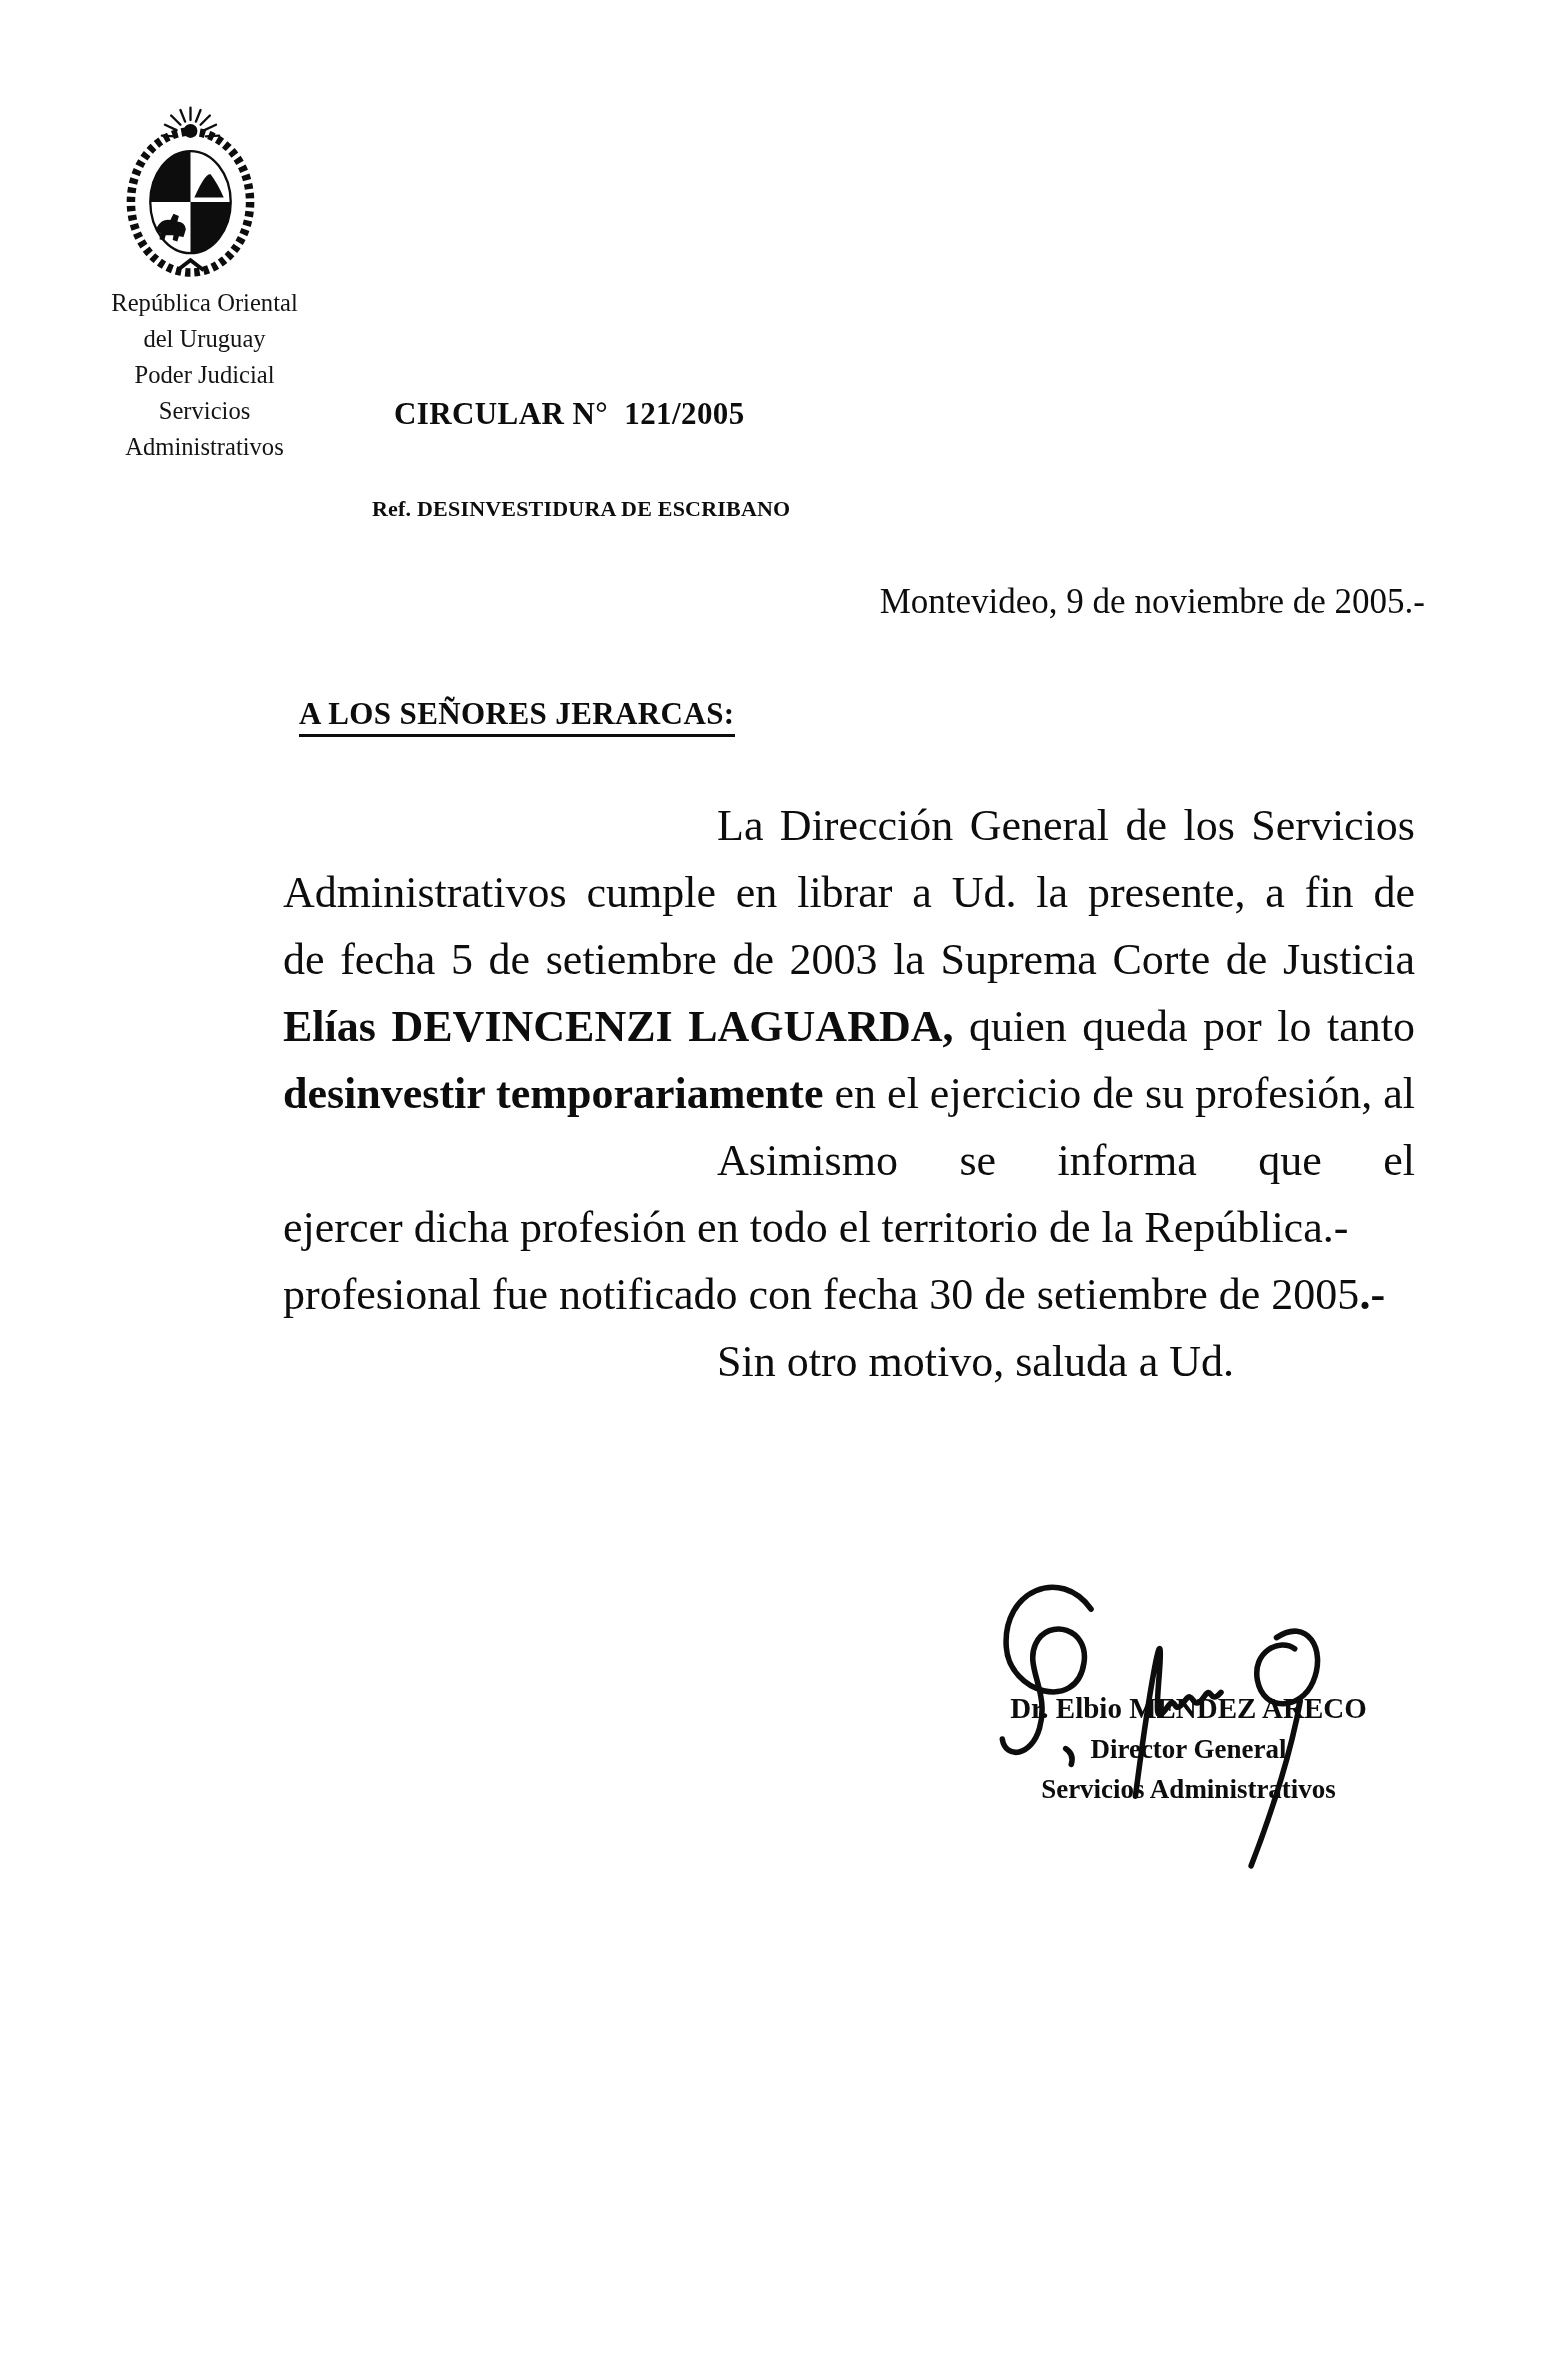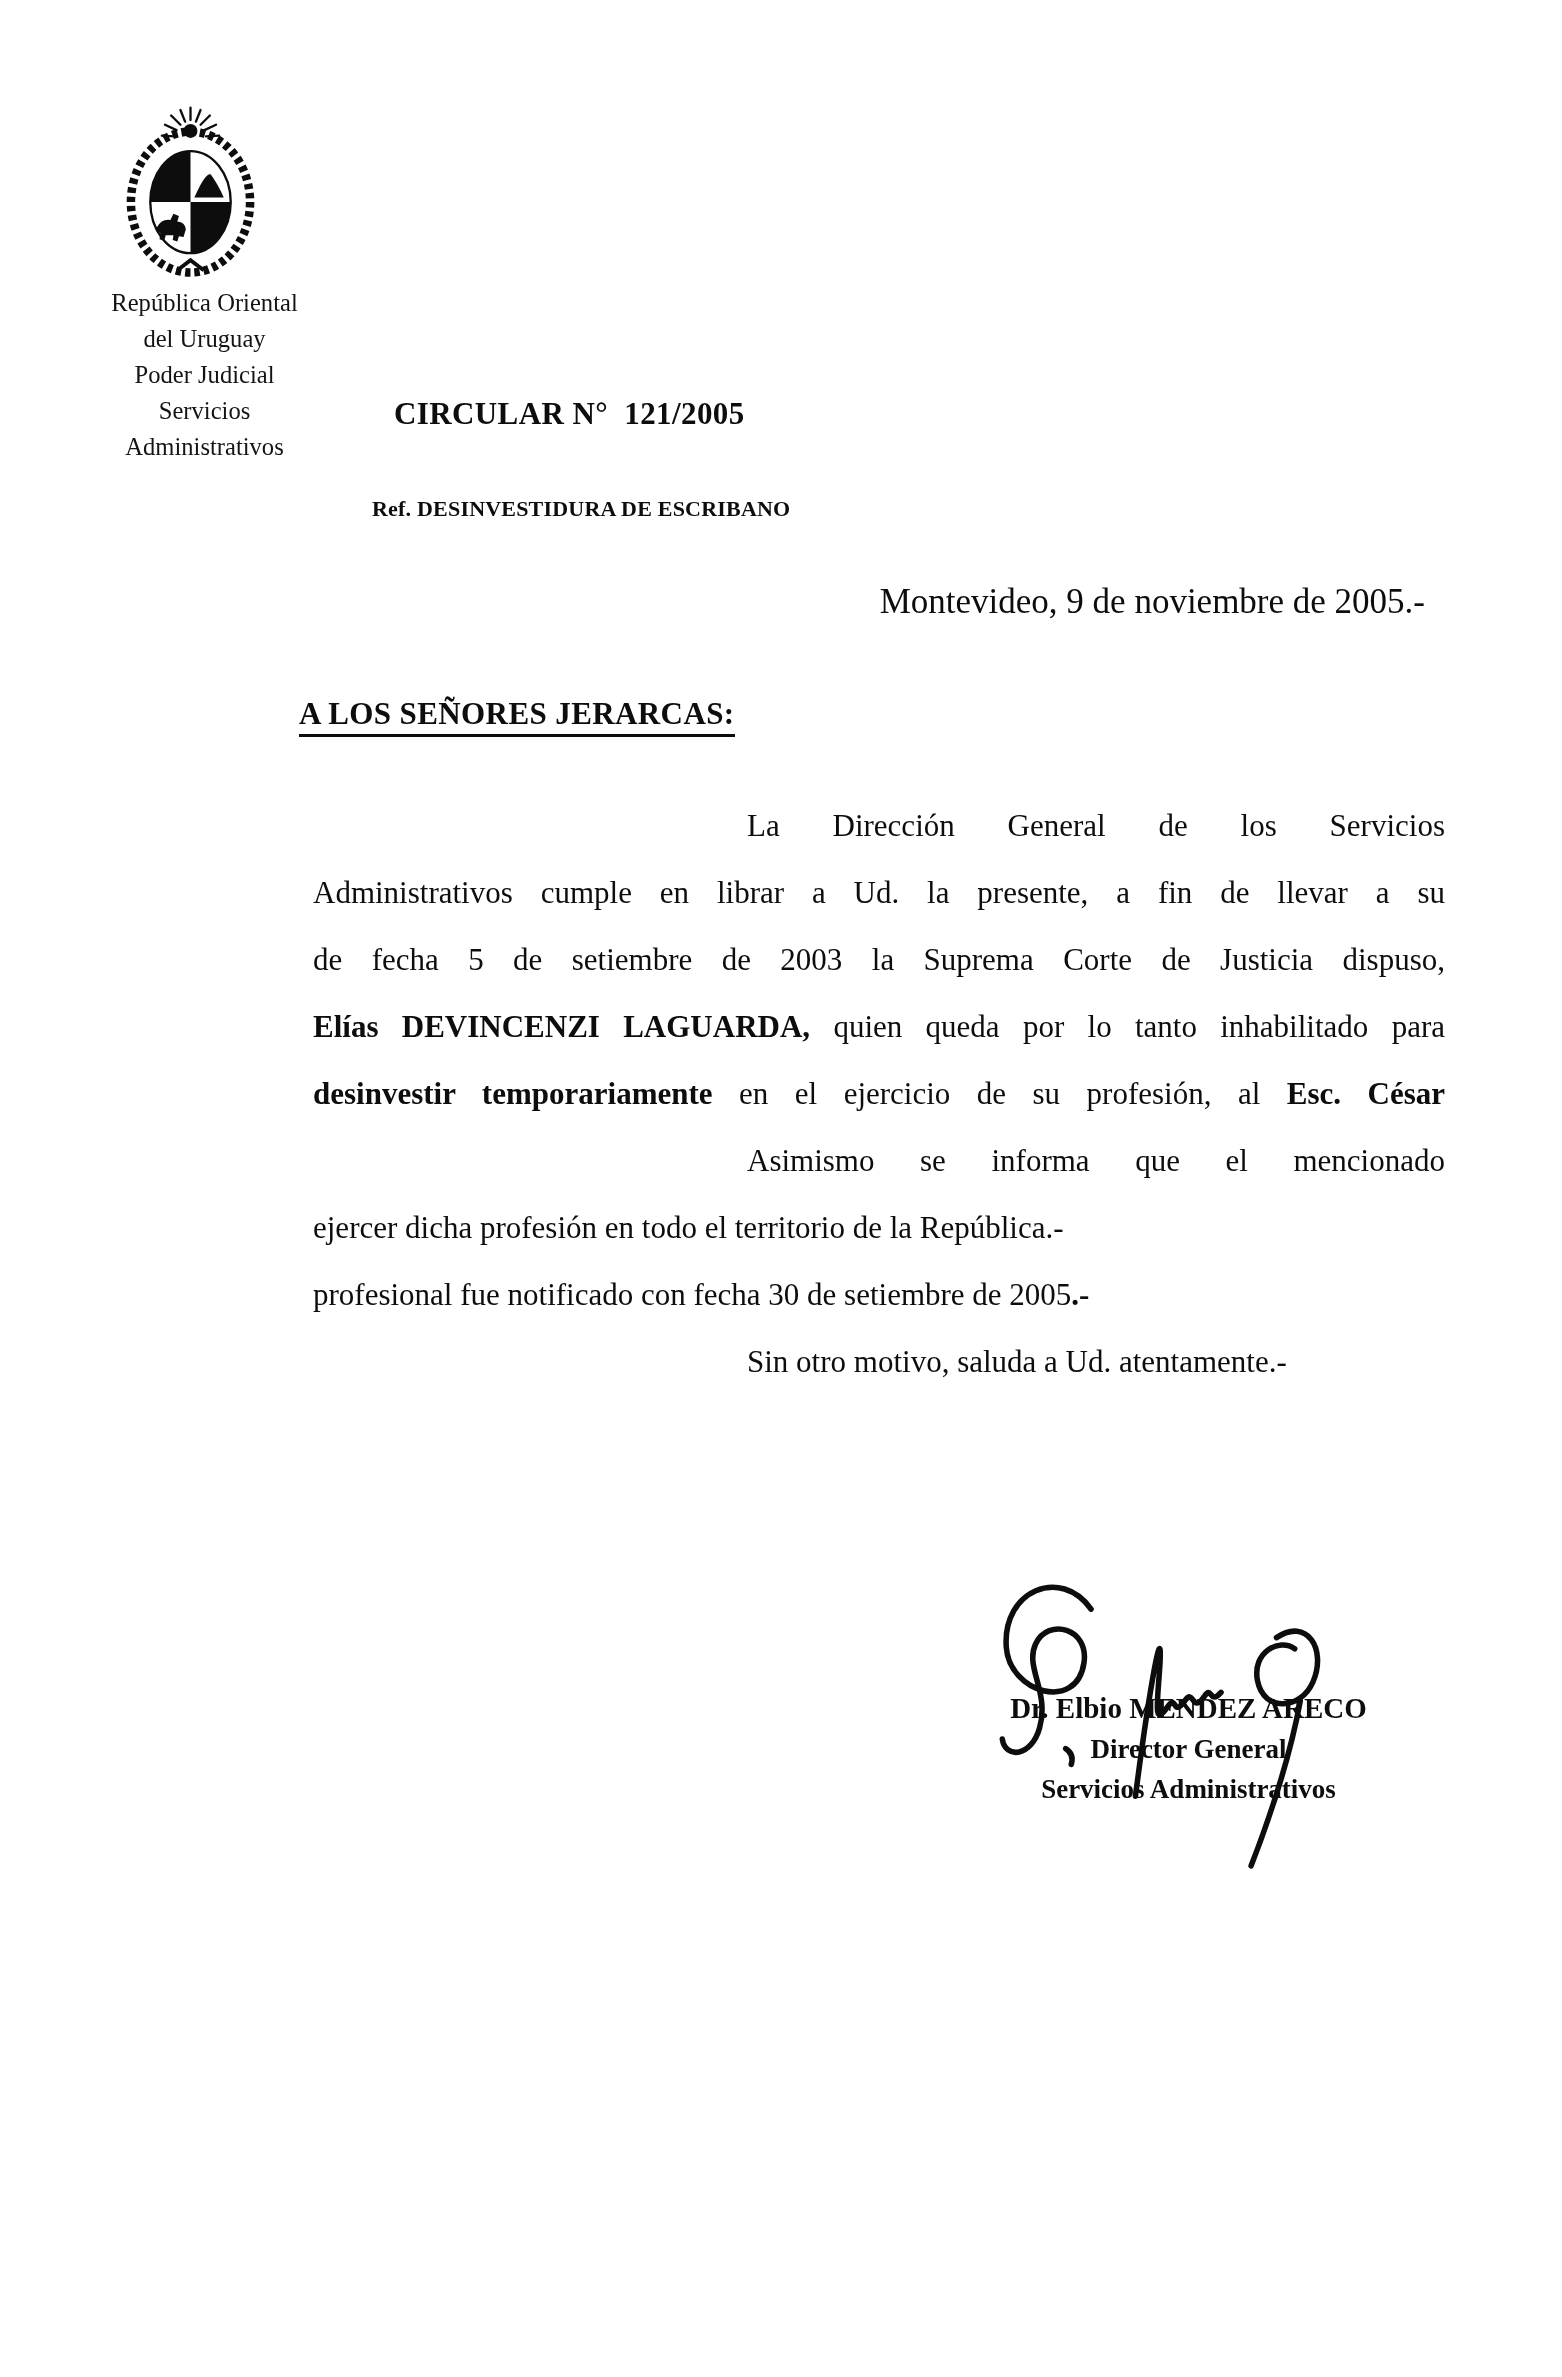--- a/index.html
+++ b/index.html
@@ -21,21 +21,21 @@
     left:70px;top:285px;width:269px;
     text-align:center;font-size:24.6px;line-height:36px;color:#141414;
   }
   
   .circular{left:394px;top:396px;font-size:31px;font-weight:700;white-space:pre;letter-spacing:0.4px;}
   .ref{left:372px;top:453px;font-size:22px;font-weight:700;letter-spacing:0.2px;margin-top:43px;}
   .date{right:138px;top:582px;font-size:35px;}
   .salutation{left:299px;top:696px;font-size:31px;font-weight:700;}
   .salutation .u{border-bottom:3.2px solid #0d0d0d;padding-bottom:3.2px;letter-spacing:0.4px;text-align:right;}
   
-  .docbody{left:313px;top:792px;width:1132px;font-size:31px;}
+  .docbody{left:283px;top:792px;width:1132px;font-size:44px;}
   .line{height:67px;line-height:67px;overflow:hidden;text-align:left;}
   .line.j{text-align:justify;text-align-last:justify;}
   .line.ind{padding-left:434px;}
   .b{font-weight:700;}
   
   .sig-scribble{left:972px;top:1560px;width:376px;height:313px;z-index:1;}
   .sig-scribble svg{width:100%;height:100%;display:block;}
   .sig-block{left:973px;top:1688px;width:431px;text-align:center;font-weight:700;z-index:2;}
   .sig-name{font-size:29px;line-height:41px;}
   .sig-title{font-size:27px;line-height:40px;}

